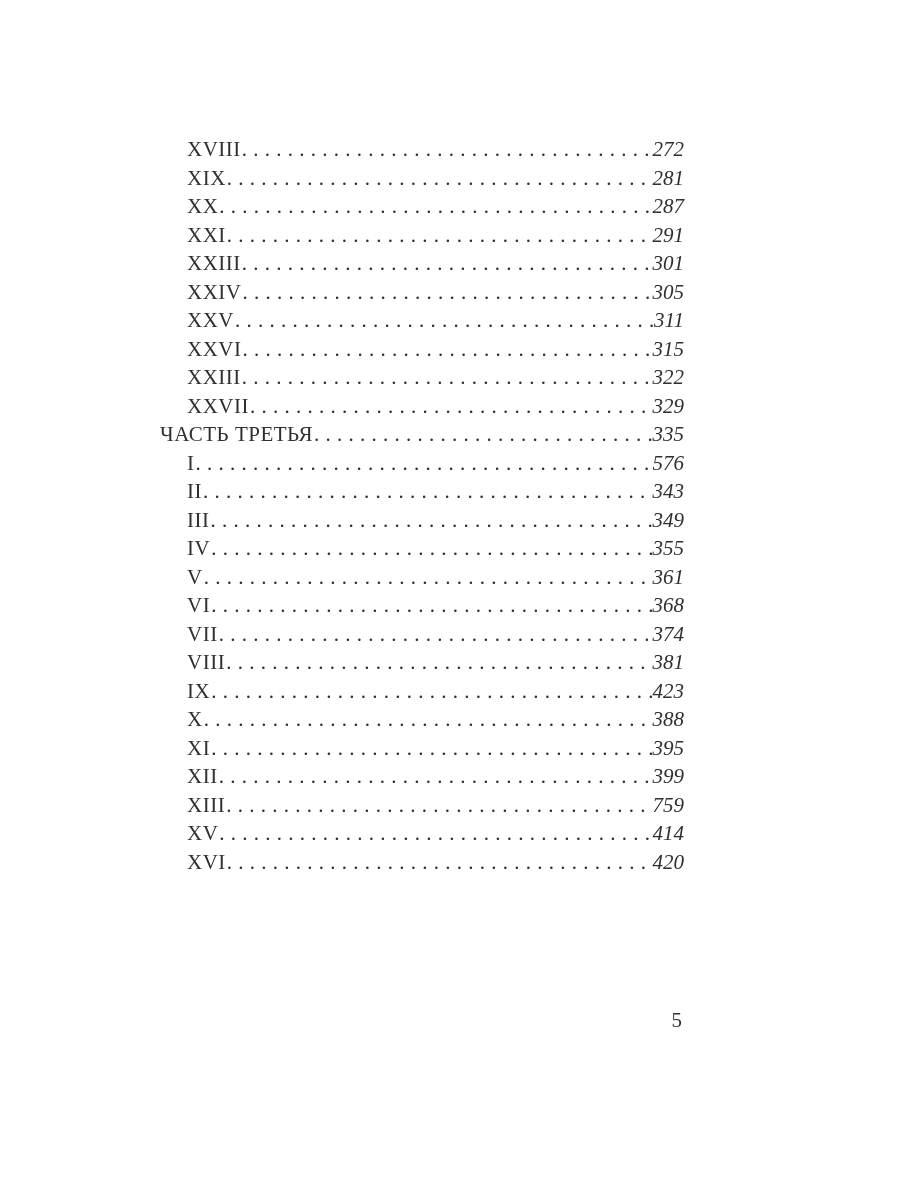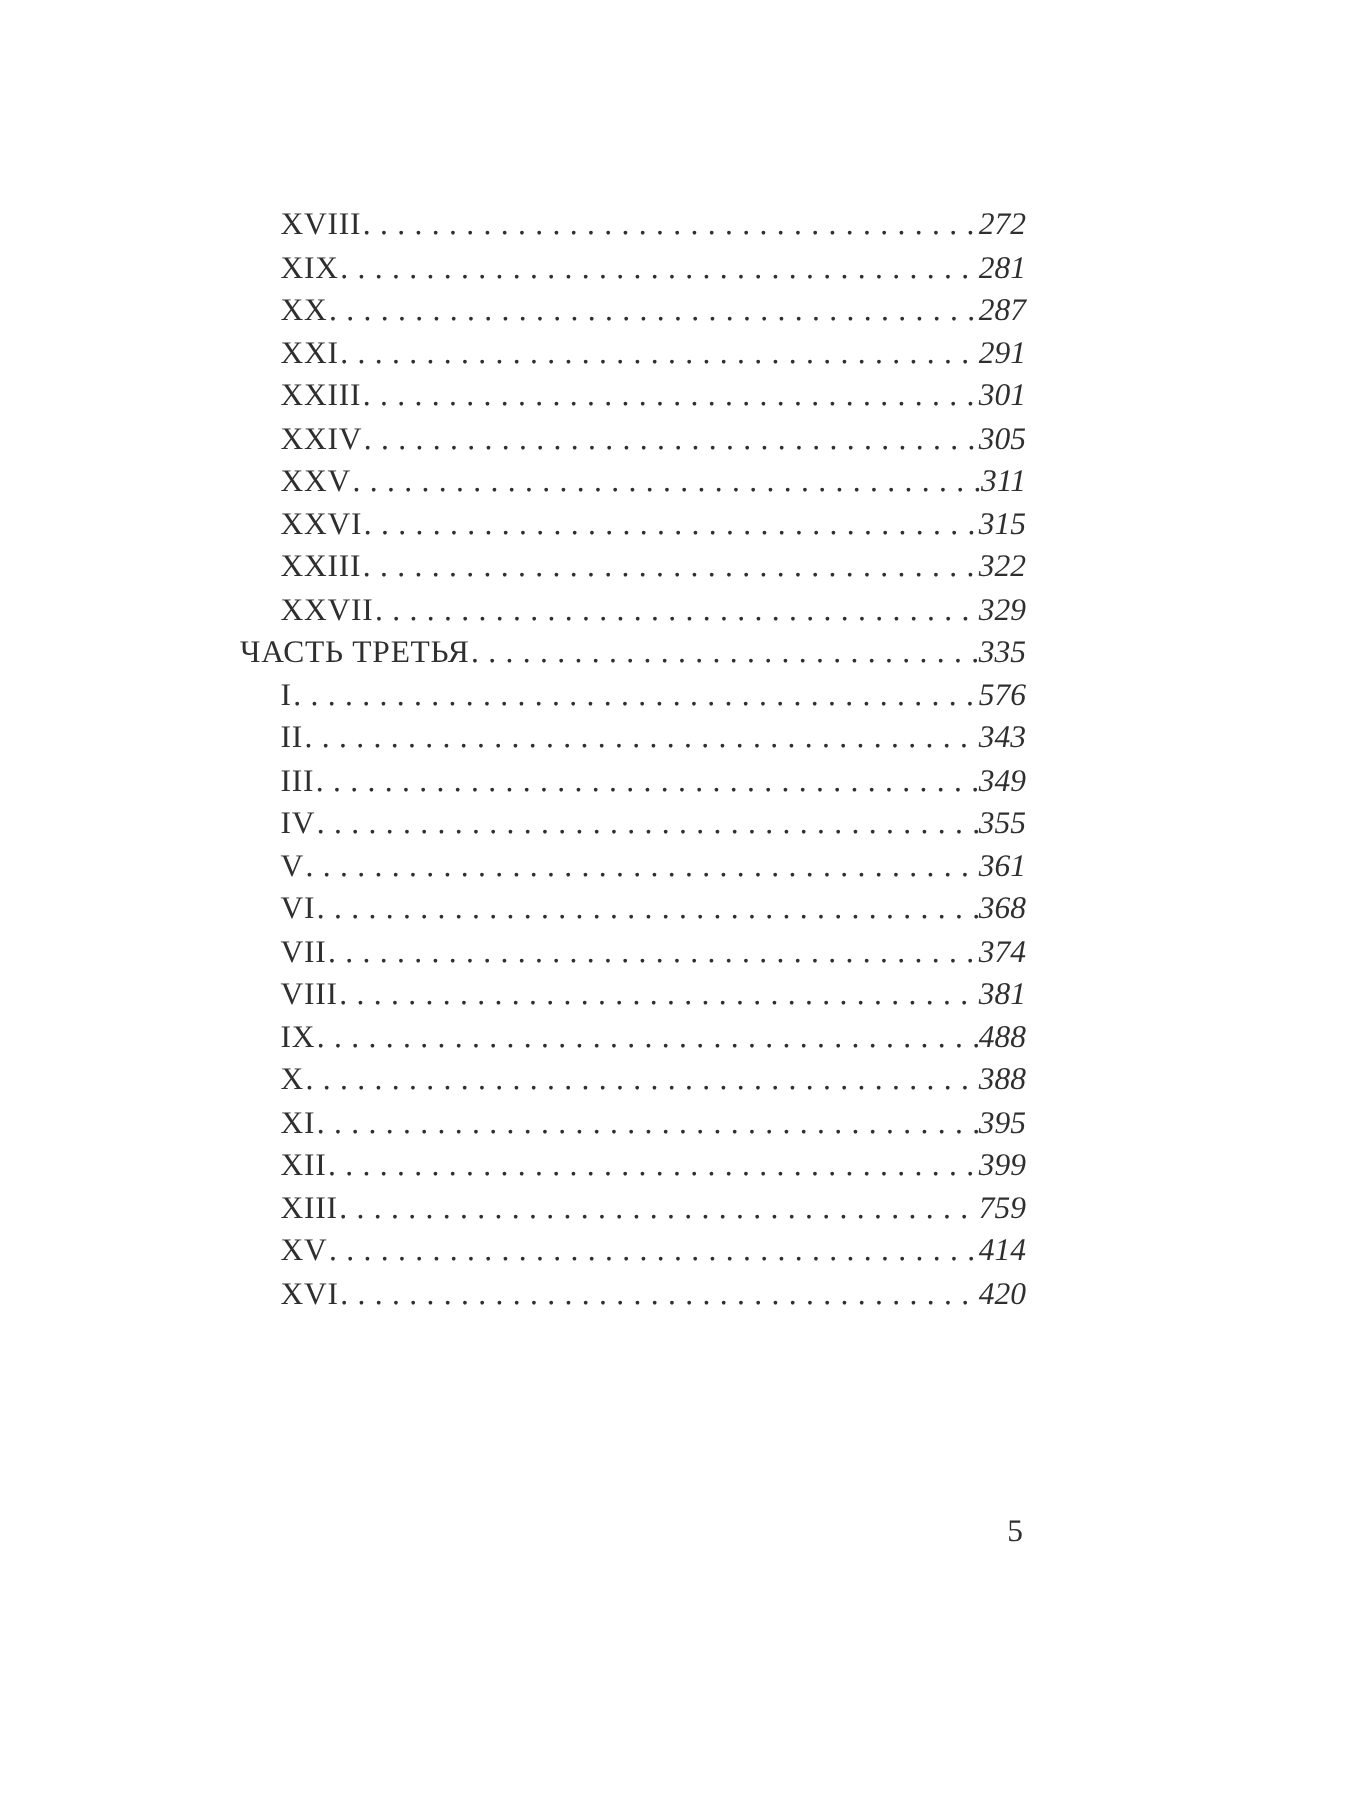--- a/index.html
+++ b/index.html
@@ -185,21 +185,21 @@
 
   <div class="toc-row indented">
     <span class="toc-label">VIII</span>
     <span class="toc-leader"></span>
     <span class="toc-page-num">381</span>
   </div>
 
   <div class="toc-row indented">
     <span class="toc-label">IX</span>
     <span class="toc-leader"></span>
-    <span class="toc-page-num">488</span>
+    <span class="toc-page-num">423</span>
   </div>
 
   <div class="toc-row indented">
     <span class="toc-label">X</span>
     <span class="toc-leader"></span>
     <span class="toc-page-num">388</span>
   </div>
 
   <div class="toc-row indented">
     <span class="toc-label">XI</span>

